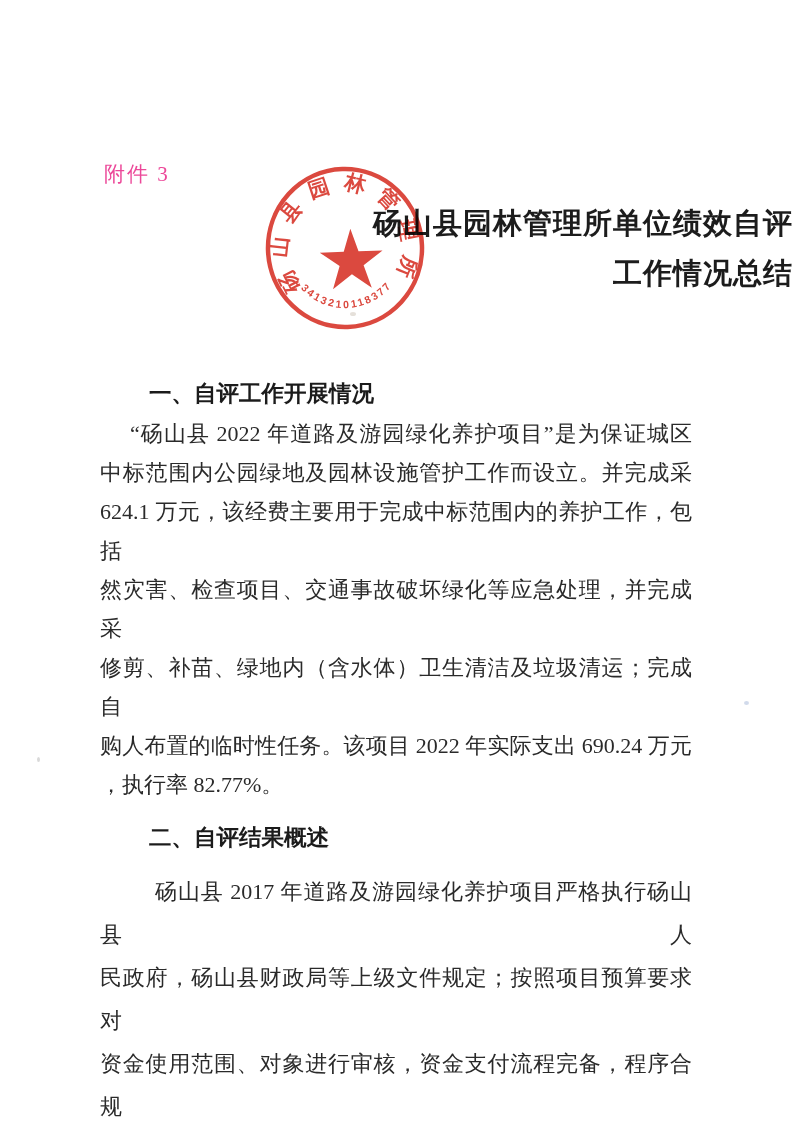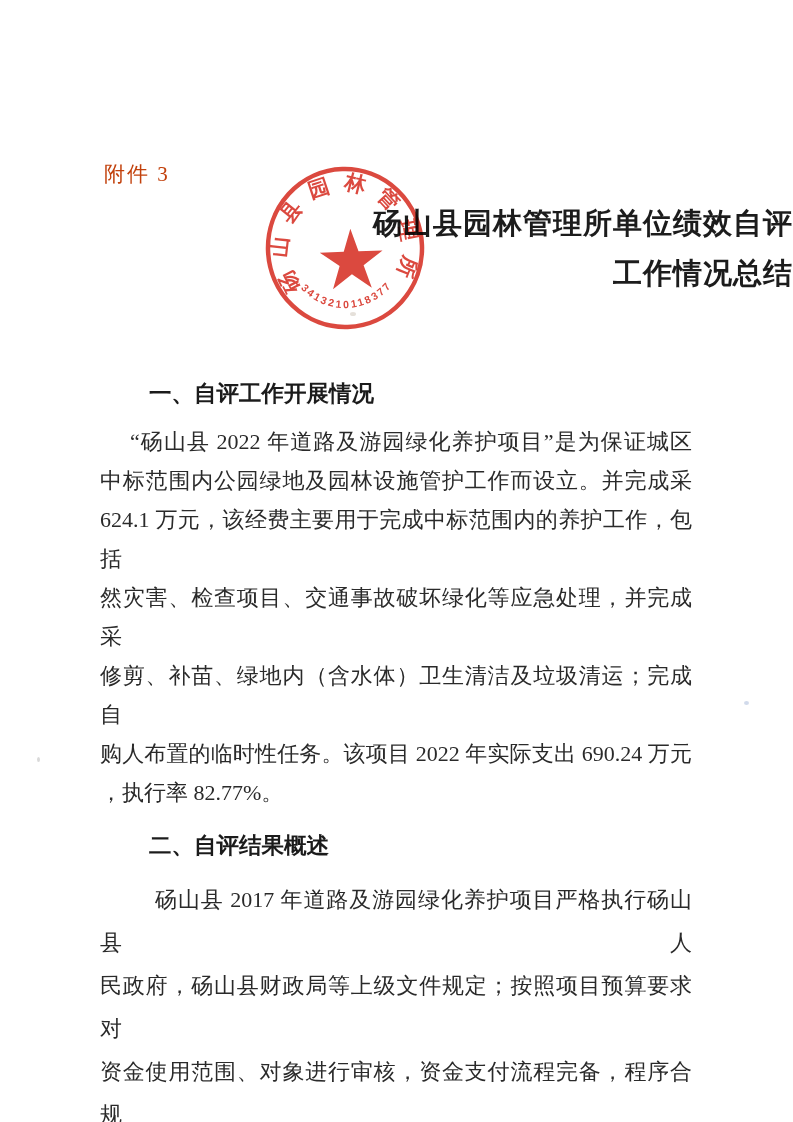--- a/index.html
+++ b/index.html
@@ -3,21 +3,21 @@
 <meta charset="utf-8">
 <style>
   html,body { margin:0; padding:0; background:#8a8a8a; }
   .page {
     position:relative; width:793px; height:1122px; margin:0 auto;
     background:#ffffff; overflow:hidden;
     font-family:"Liberation Serif", serif; color:#262626;
   }
   .attachment {
     position:absolute; left:104px; top:160px;
-    font-size:21px; letter-spacing:2px; color:#c2410c;
+    font-size:21px; letter-spacing:2px; color:#ec4899;
   }
   .title {
     position:absolute; left:0; right:0; top:198px; text-align:right;
     font-family:"Liberation Sans", sans-serif; font-weight:700;
     font-size:29px; line-height:50px; letter-spacing:1px; color:#1c1c1c;
   }
   .seal {
     position:absolute; left:235px; top:138px; width:220px; height:220px;
     mix-blend-mode:multiply; opacity:.92; transform:rotate(-2deg);
     pointer-events:none;
@@ -31,21 +31,21 @@
   .heading {
     font-family:"Liberation Sans", sans-serif; font-weight:700;
     font-size:22.5px; line-height:40px; padding-left:49px; color:#1b1b1b;margin-top:44px;
   }
   .h2 { margin-top:14px; }
   .p1 .line { line-height:39px; }
   .p2 { margin-top:12px; }
   .p2 .line { line-height:43px; }
   .line { color:#2a2a2a; }
   .j { text-align:justify; text-align-last:justify; text-justify:inter-character; }
-  .indent1 { text-indent:30px;margin-top:8px; }
+  .indent1 { text-indent:30px; }
   .indent2 { text-indent:55px; }
   .speck { position:absolute; border-radius:50%; }
   .speck-a { left:744px; top:701px; width:5px; height:4px; background:#b9c6e0; opacity:.65; }
   .speck-b { left:350px; top:312px; width:6px; height:4px; background:#ded8d1; opacity:.8; }
   .speck-c { left:37px; top:757px; width:3px; height:5px; background:#c9c9c9; opacity:.7; }
 </style>
 </head>
 <body>
 
 <div class="page">

